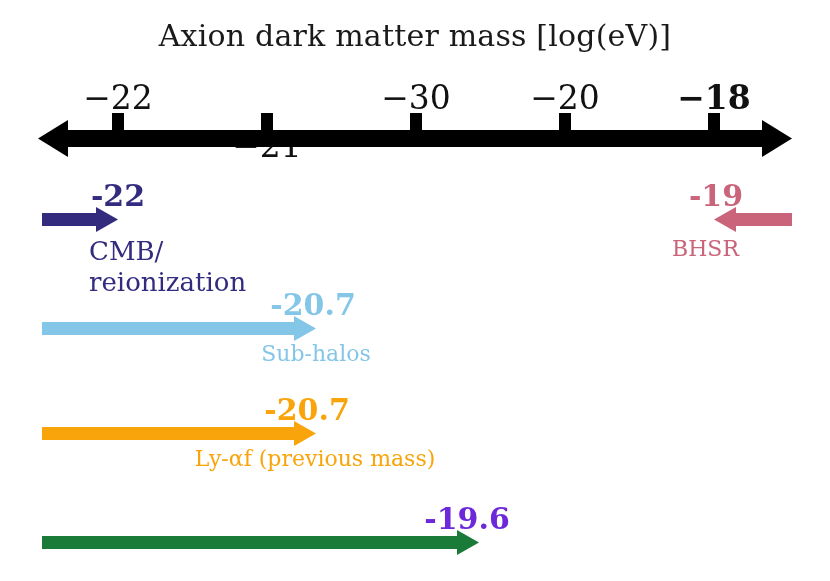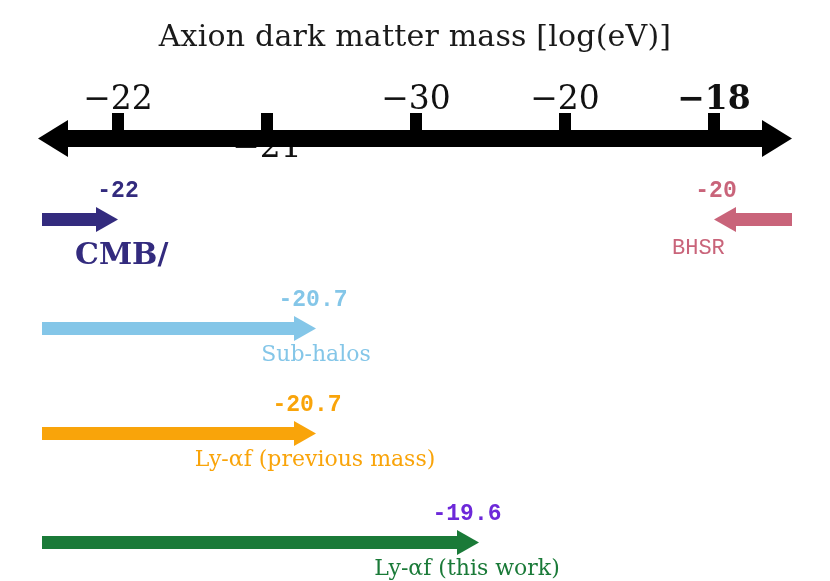--- a/index.html
+++ b/index.html
@@ -40,45 +40,44 @@
     transform: translateX(-50%);
     white-space: nowrap;
   }
   .svg-layer {
     position: absolute;
     left: 0;
     top: 0;
   }
   .value-label {
     position: absolute;
-    font-size: 23px;
+    font-size: 30px;
     font-weight: bold;
     white-space: nowrap;
     transform: translateX(-50%);
-    font-family: Liberation Mono, monospace;
   }
   .caption-label {
     position: absolute;
     font-size: 22px;
     white-space: nowrap;
   }
   .caption-label.center {
     transform: translateX(-50%);
     text-align: left;
   }
   .caption-label.left {
     text-align: left;
-    font-family: Liberation Mono, monospace;
   }
   .caption-multiline {
     position: absolute;
-    font-size: 30px;
-    font-weight: bold;
+    font-size: 26px;
+    font-weight: normal;
     line-height: 1.18;
     white-space: nowrap;
+    margin-left: 14px;
   }
 </style>
 </head>
 <body>
 
 <div id="figure">
 
   <div class="title">Axion dark matter mass [log(eV)]</div>
 
   <div class="tick-label" style="left:118px; top:66px;">−22</div>
@@ -125,33 +124,33 @@
     </g>
 
     <g>
       <rect x="42" y="524" width="417" height="13" fill="#1A7A38"></rect>
       <polygon points="479,530.5 457,518 457,543" fill="#1A7A38"></polygon>
     </g>
   </svg>
 
   <div class="value-label" style="left:118px; top:166px; color:#332B7E;">-22</div>
 
-  <div class="value-label" style="left:716px; top:166px; color:#C9647A;">-20</div>
+  <div class="value-label" style="left:716px; top:166px; color:#C9647A;">-19</div>
 
   <div class="value-label" style="left:313px; top:275px; color:#84C6E8;">-20.7</div>
 
   <div class="value-label" style="left:307px; top:380px; color:#F9A40A;">-20.7</div>
 
   <div class="value-label" style="left:467px; top:489px; color:#6d28d9;">-19.6</div>
 
   <div class="caption-multiline" style="left:75px; top:224px; color:#332B7E;">
     <div>CMB/</div>
+    <div>reionization</div>
   </div>
 
   <div class="caption-label left" style="left:672px; top:224px; color:#C9647A;">BHSR</div>
 
   <div class="caption-label center" style="left:316px; top:329px; color:#84C6E8;">Sub-halos</div>
 
   <div class="caption-label center" style="left:315px; top:434px; color:#F9A40A;">Ly-αf (previous mass)</div>
 
-  <div class="caption-label center" style="left:467px; top:543px; color:#1A7A38;">Ly-αf (this work)</div>
 
 </div>
 
 </body></html>

